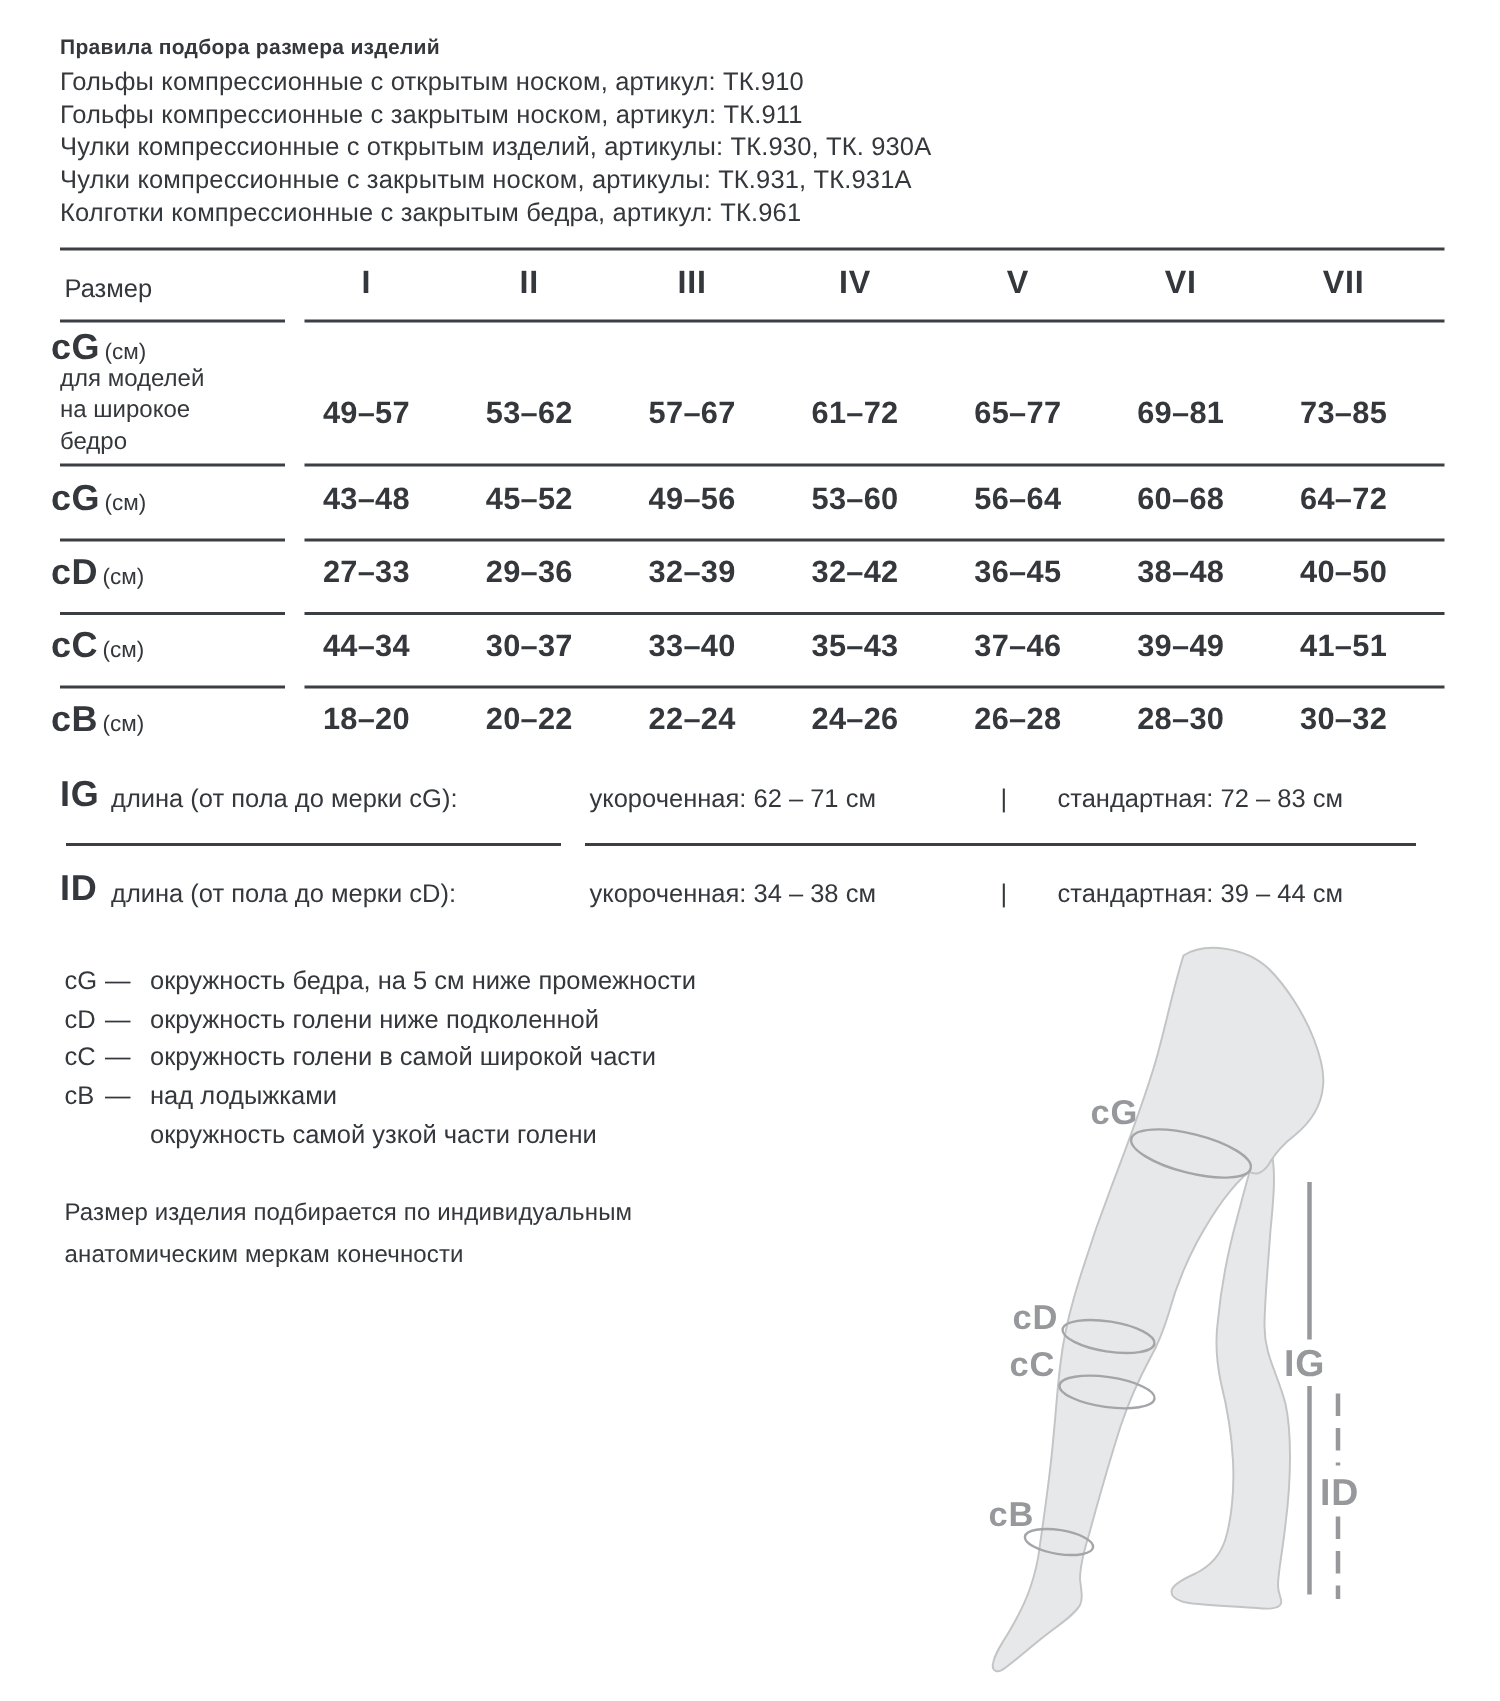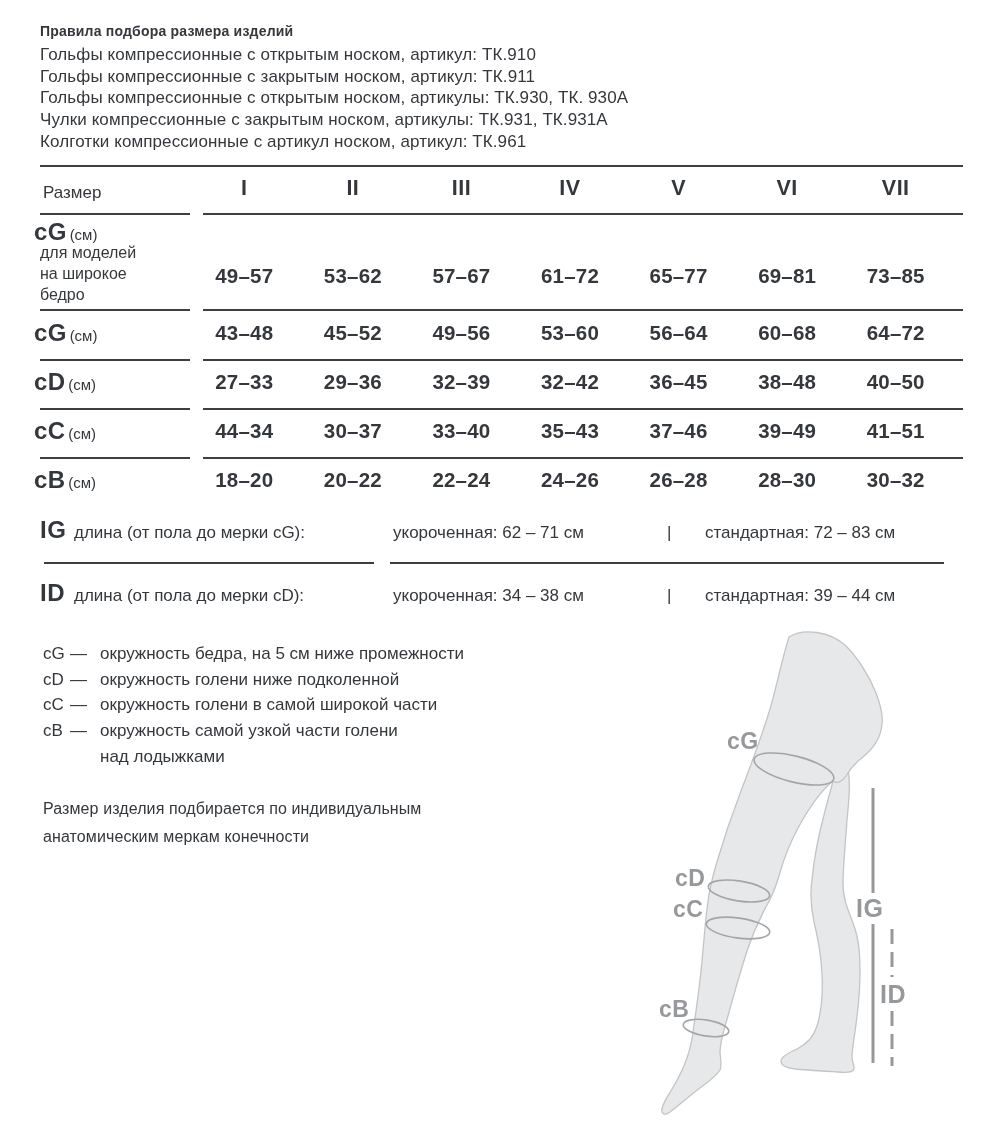--- a/index.html
+++ b/index.html
@@ -36,23 +36,23 @@
   .figure{left:600px;top:620px;width:400px;height:514px;}
   .fig-label{font-family:"Liberation Sans",sans-serif;font-weight:bold;fill:#96989c;letter-spacing:.5px;}
 </style>
 </head>
 <body>
 
 <div class="abs title">Правила подбора размера изделий</div>
 <div class="abs intro">
   <div>Гольфы компрессионные с открытым носком, артикул: ТК.910</div>
   <div>Гольфы компрессионные с закрытым носком, артикул: ТК.911</div>
-  <div>Гольфы компрессионные с открытым носком, артикулы: ТК.930, ТК. 930А</div>
+  <div>Чулки компрессионные с открытым изделий, артикулы: ТК.930, ТК. 930А</div>
   <div>Чулки компрессионные с закрытым носком, артикулы: ТК.931, ТК.931А</div>
-  <div>Колготки компрессионные с артикул носком, артикул: ТК.961</div>
+  <div>Колготки компрессионные с закрытым бедра, артикул: ТК.961</div>
 </div>
 
 <div class="rule r-top"></div>
 
 <div class="abs size-hdr">Размер</div>
 <div class="cols head">
   <div>I</div>
   <div>II</div>
   <div>III</div>
   <div>IV</div>
@@ -175,22 +175,22 @@
     <span>cC</span>
     <span>—</span>
     <div>
         <div>окружность голени в самой широкой части</div>
       </div>
   </div>
   <div class="leg-item">
     <span>cB</span>
     <span>—</span>
     <div>
+      <div>над лодыжками</div>
       <div>окружность самой узкой части голени</div>
-      <div>над лодыжками</div>
     </div>
   </div>
 </div>
 
 <div class="abs bold-note">
   <div>Размер изделия подбирается по индивидуальным</div>
   <div>анатомическим меркам конечности</div>
 </div>
 
 <svg class="abs figure" viewBox="0 0 400 514">

